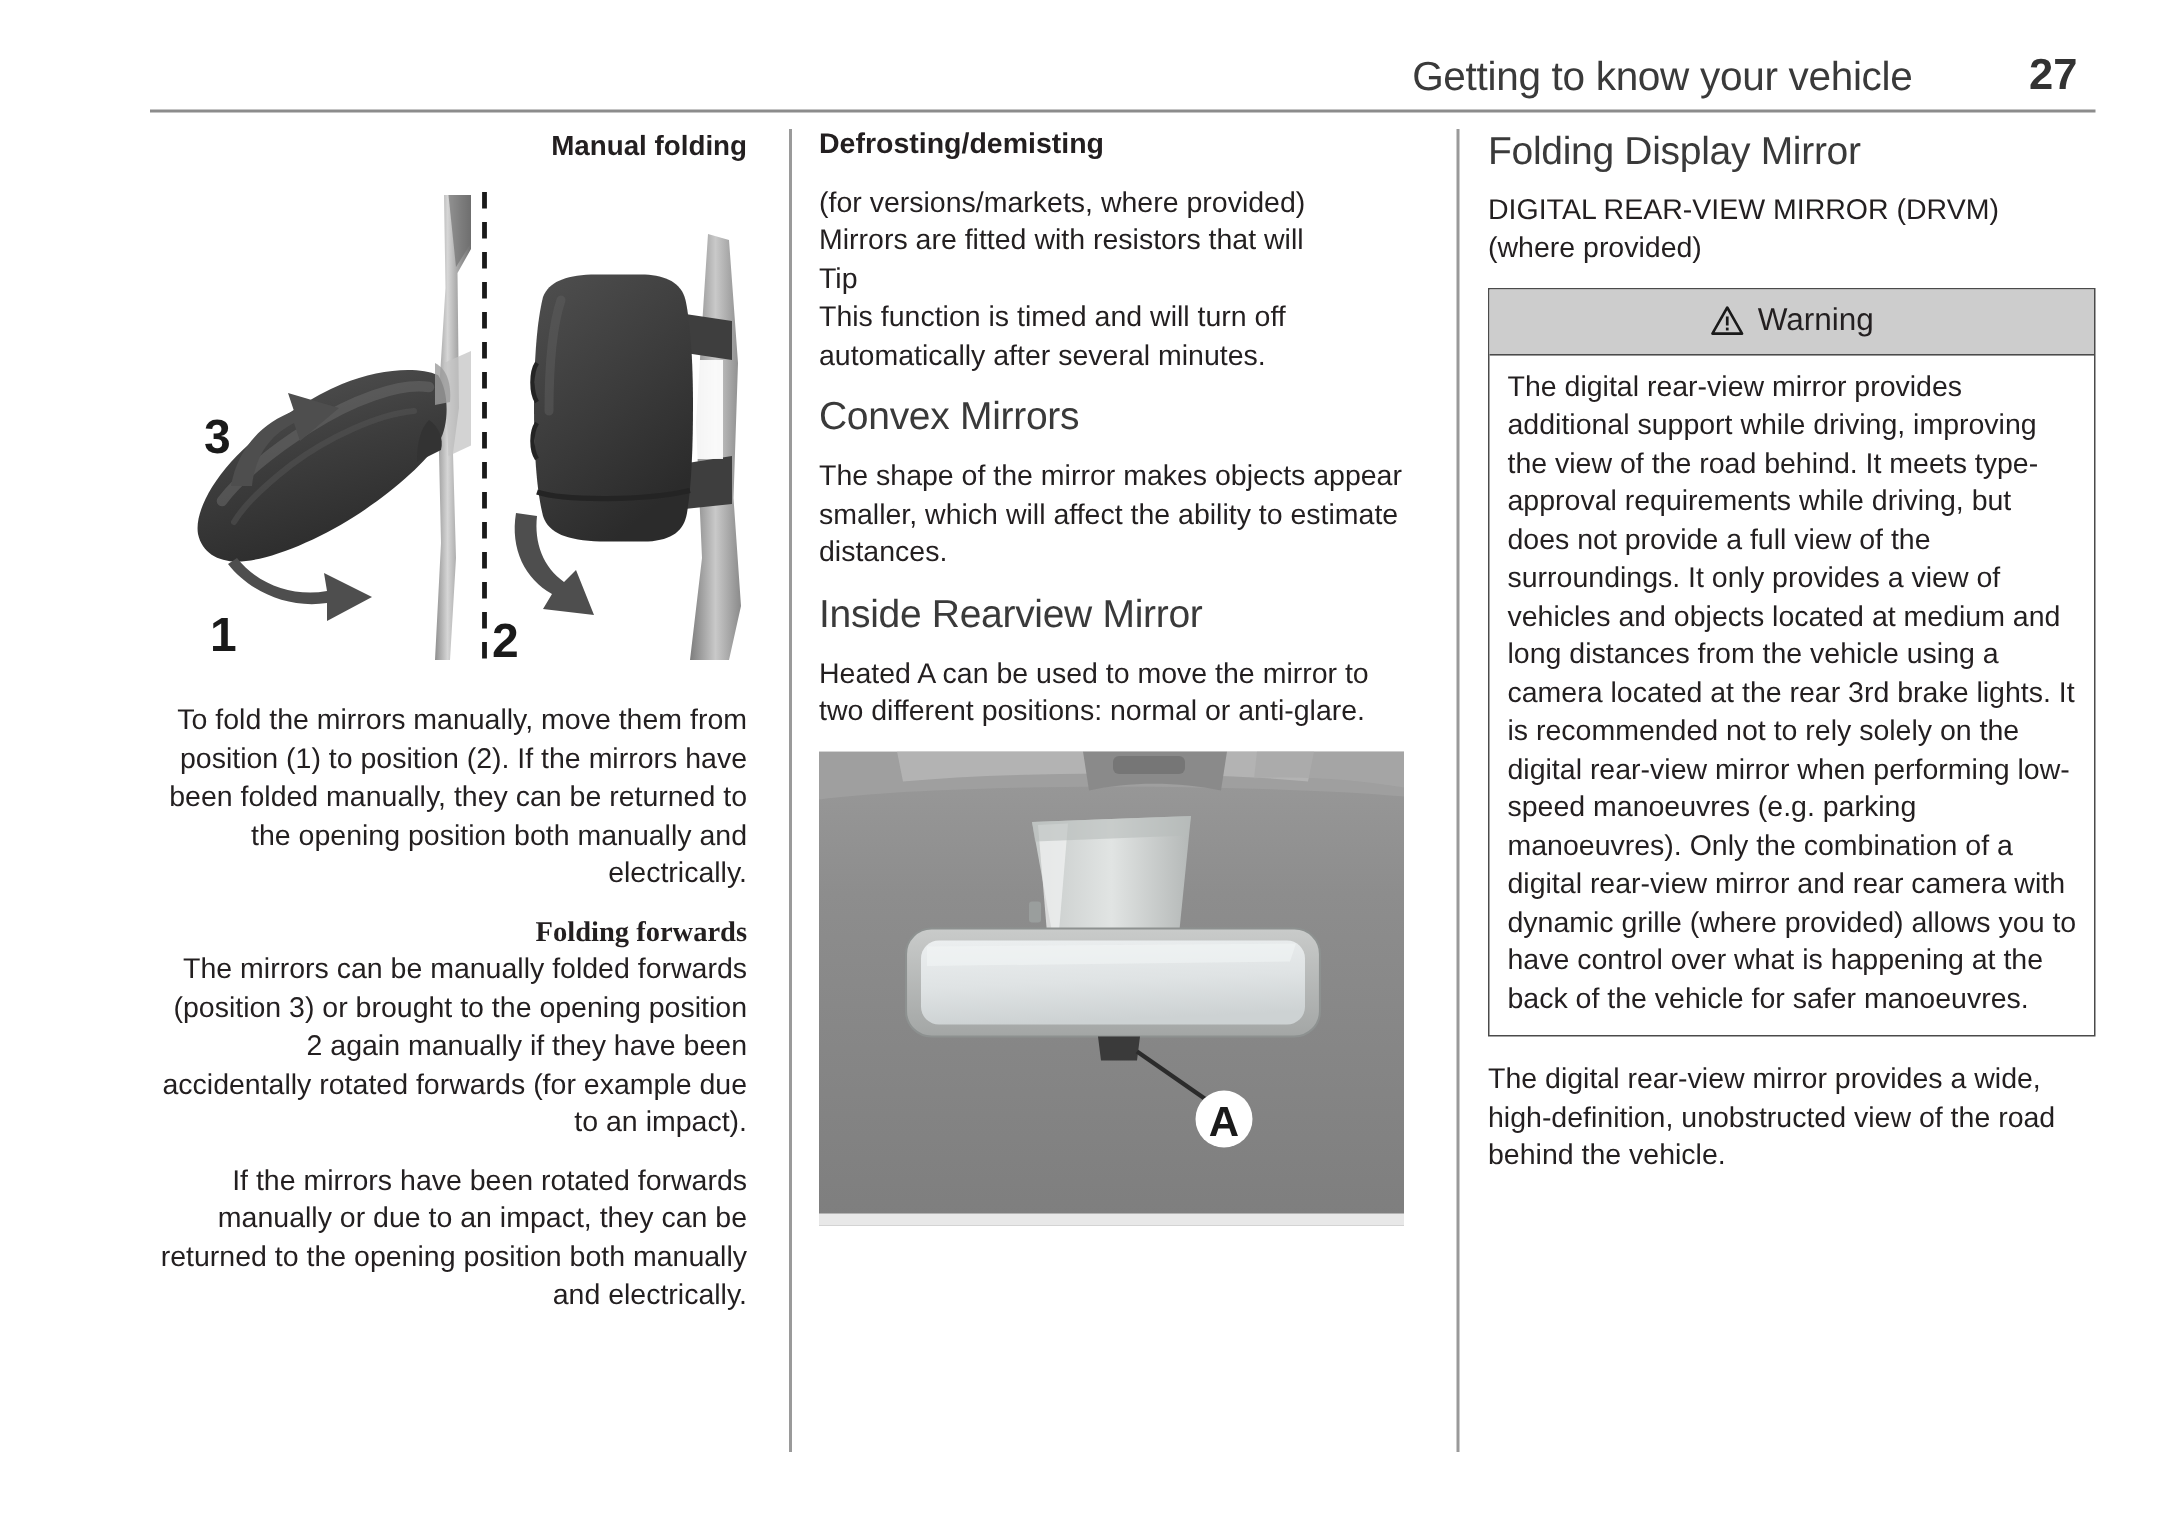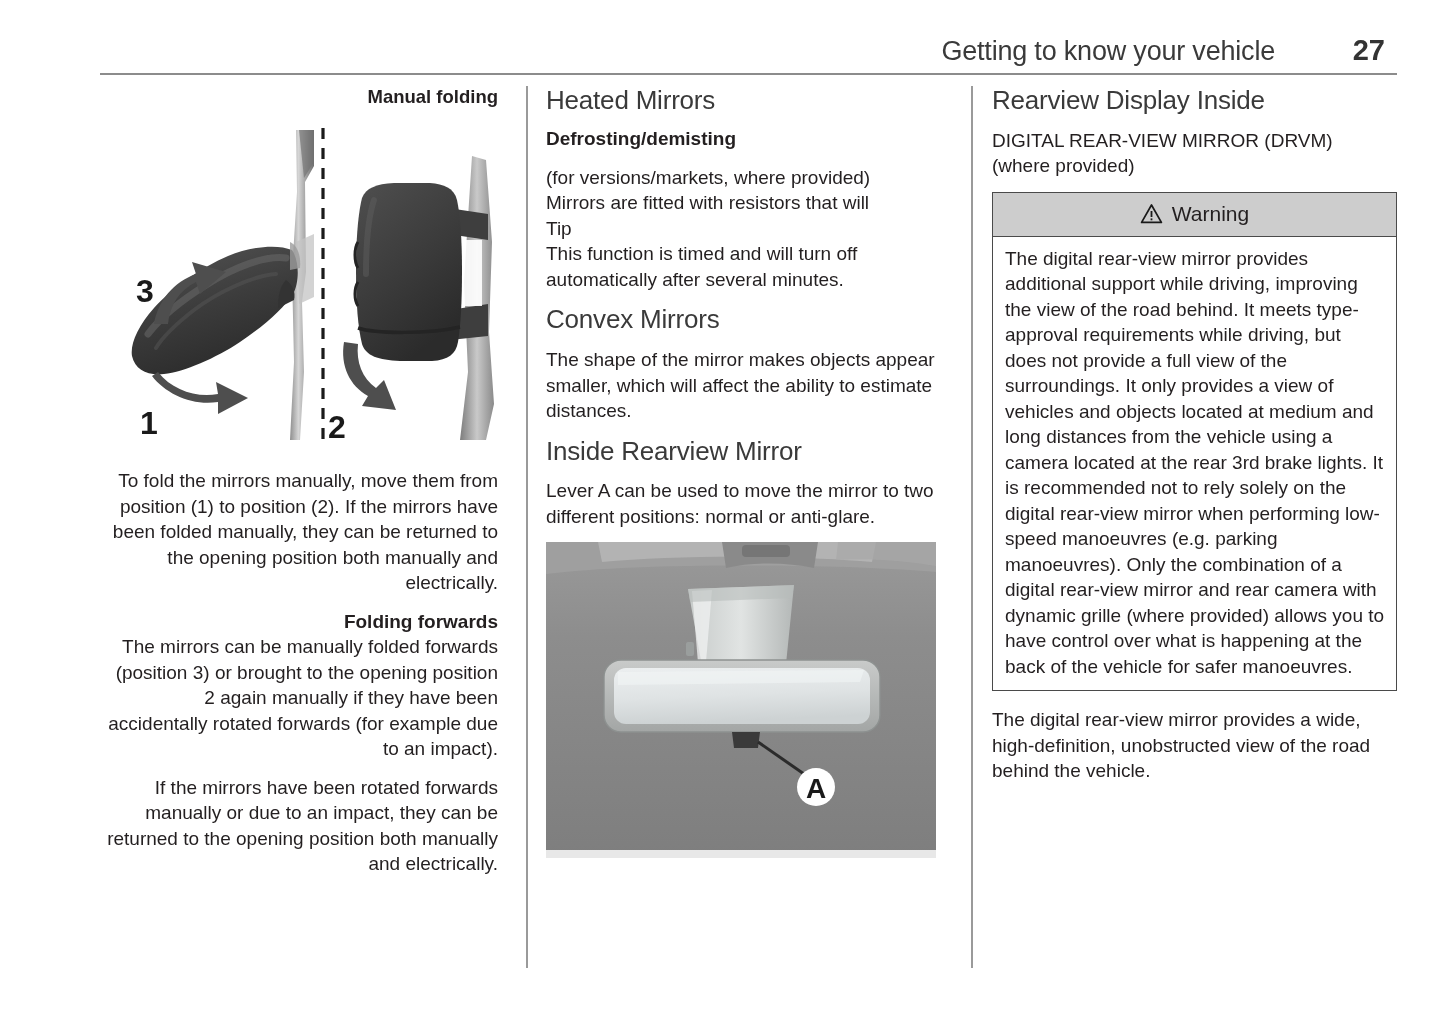--- a/index.html
+++ b/index.html
@@ -98,21 +98,21 @@
     margin: 0 0 14px 0;
     line-height: 1.2;
   }
   p.body {
     font-size: 19px;
     line-height: 25.5px;
     margin: 0 0 13px 0;
     color: #231f20;
   }
   p.tight { margin-bottom: 0; }
-  .b { font-weight: bold; }
+  .b { font-weight: bold; font-family: Liberation Serif, serif; }
 
   
   .warn-box {
     border: 1.6px solid #4a4a4a;
     margin: 4px 0 16px 0;
     background: #ffffff;
   }
   .warn-head {
     background: #cdcdcd;
     border-bottom: 1.6px solid #4a4a4a;
@@ -268,41 +268,40 @@
 
     <p class="body tight b">Folding forwards</p>
 
     <p class="body">The mirrors can be manually folded forwards (position 3) or brought to the opening position 2 again manually if they have been accidentally rotated forwards (for example due to an impact).</p>
 
     <p class="body">If the mirrors have been rotated forwards manually or due to an impact, they can be returned to the opening position both manually and electrically.</p>
   </div>
 
   <div class="col col-mid">
 
-    <h1 class="sec">Heated Mirrors</h1>
 
     <h2 class="subplain">Defrosting/demisting</h2>
 
     <p class="body tight">
       <span>(for versions/markets, where provided)</span><br>
       <span>Mirrors are fitted with resistors that will</span><br>
     </p>
 
 
     <p class="body tight">Tip</p>
 
     <p class="body">This function is timed and will turn off automatically after several minutes.</p>
 
     <h1 class="sec">Convex Mirrors</h1>
 
     <p class="body">The shape of the mirror makes objects appear smaller, which will affect the ability to estimate distances.</p>
 
     <h1 class="sec">Inside Rearview Mirror</h1>
 
-    <p class="body">Lever A can be used to move the mirror to two different positions: normal or anti-glare.</p>
+    <p class="body">Heated A can be used to move the mirror to two different positions: normal or anti-glare.</p>
 
     <div class="fig-mirror">
       <svg width="390" height="320" viewBox="0 0 390 320">
         <defs>
           <linearGradient id="headliner" x1="0" y1="0" x2="0" y2="1">
             <stop offset="0%" stop-color="#9a9a9a"></stop>
             <stop offset="30%" stop-color="#8d8d8d"></stop>
             <stop offset="100%" stop-color="#7e7e7e"></stop>
           </linearGradient>
           <linearGradient id="glassG" x1="0" y1="0" x2="0.2" y2="1">
@@ -346,21 +345,21 @@
         <circle cx="270" cy="245" r="19" fill="#ffffff"></circle>
         <text x="270" y="256" text-anchor="middle" font-family="Liberation Sans, sans-serif" font-size="28" font-weight="bold" fill="#1a1a1a">A</text>
 
         <rect x="0" y="308" width="390" height="8" fill="#e8e8e8"></rect>
       </svg>
     </div>
   </div>
 
   <div class="col col-right">
 
-    <h1 class="sec">Rearview Display Inside</h1>
+    <h1 class="sec">Folding Display Mirror</h1>
 
     <p class="body tight">DIGITAL REAR-VIEW MIRROR (DRVM)</p>
 
     <p class="body">(where provided)</p>
 
     <div class="warn-box">
       <div class="warn-head">
         <span>
           <svg width="23" height="21" viewBox="0 0 23 21">
             <path d="M11.5 2 L21.4 19.4 L1.6 19.4 Z" fill="none" stroke="#1a1a1a" stroke-width="1.7" stroke-linejoin="round"></path>

